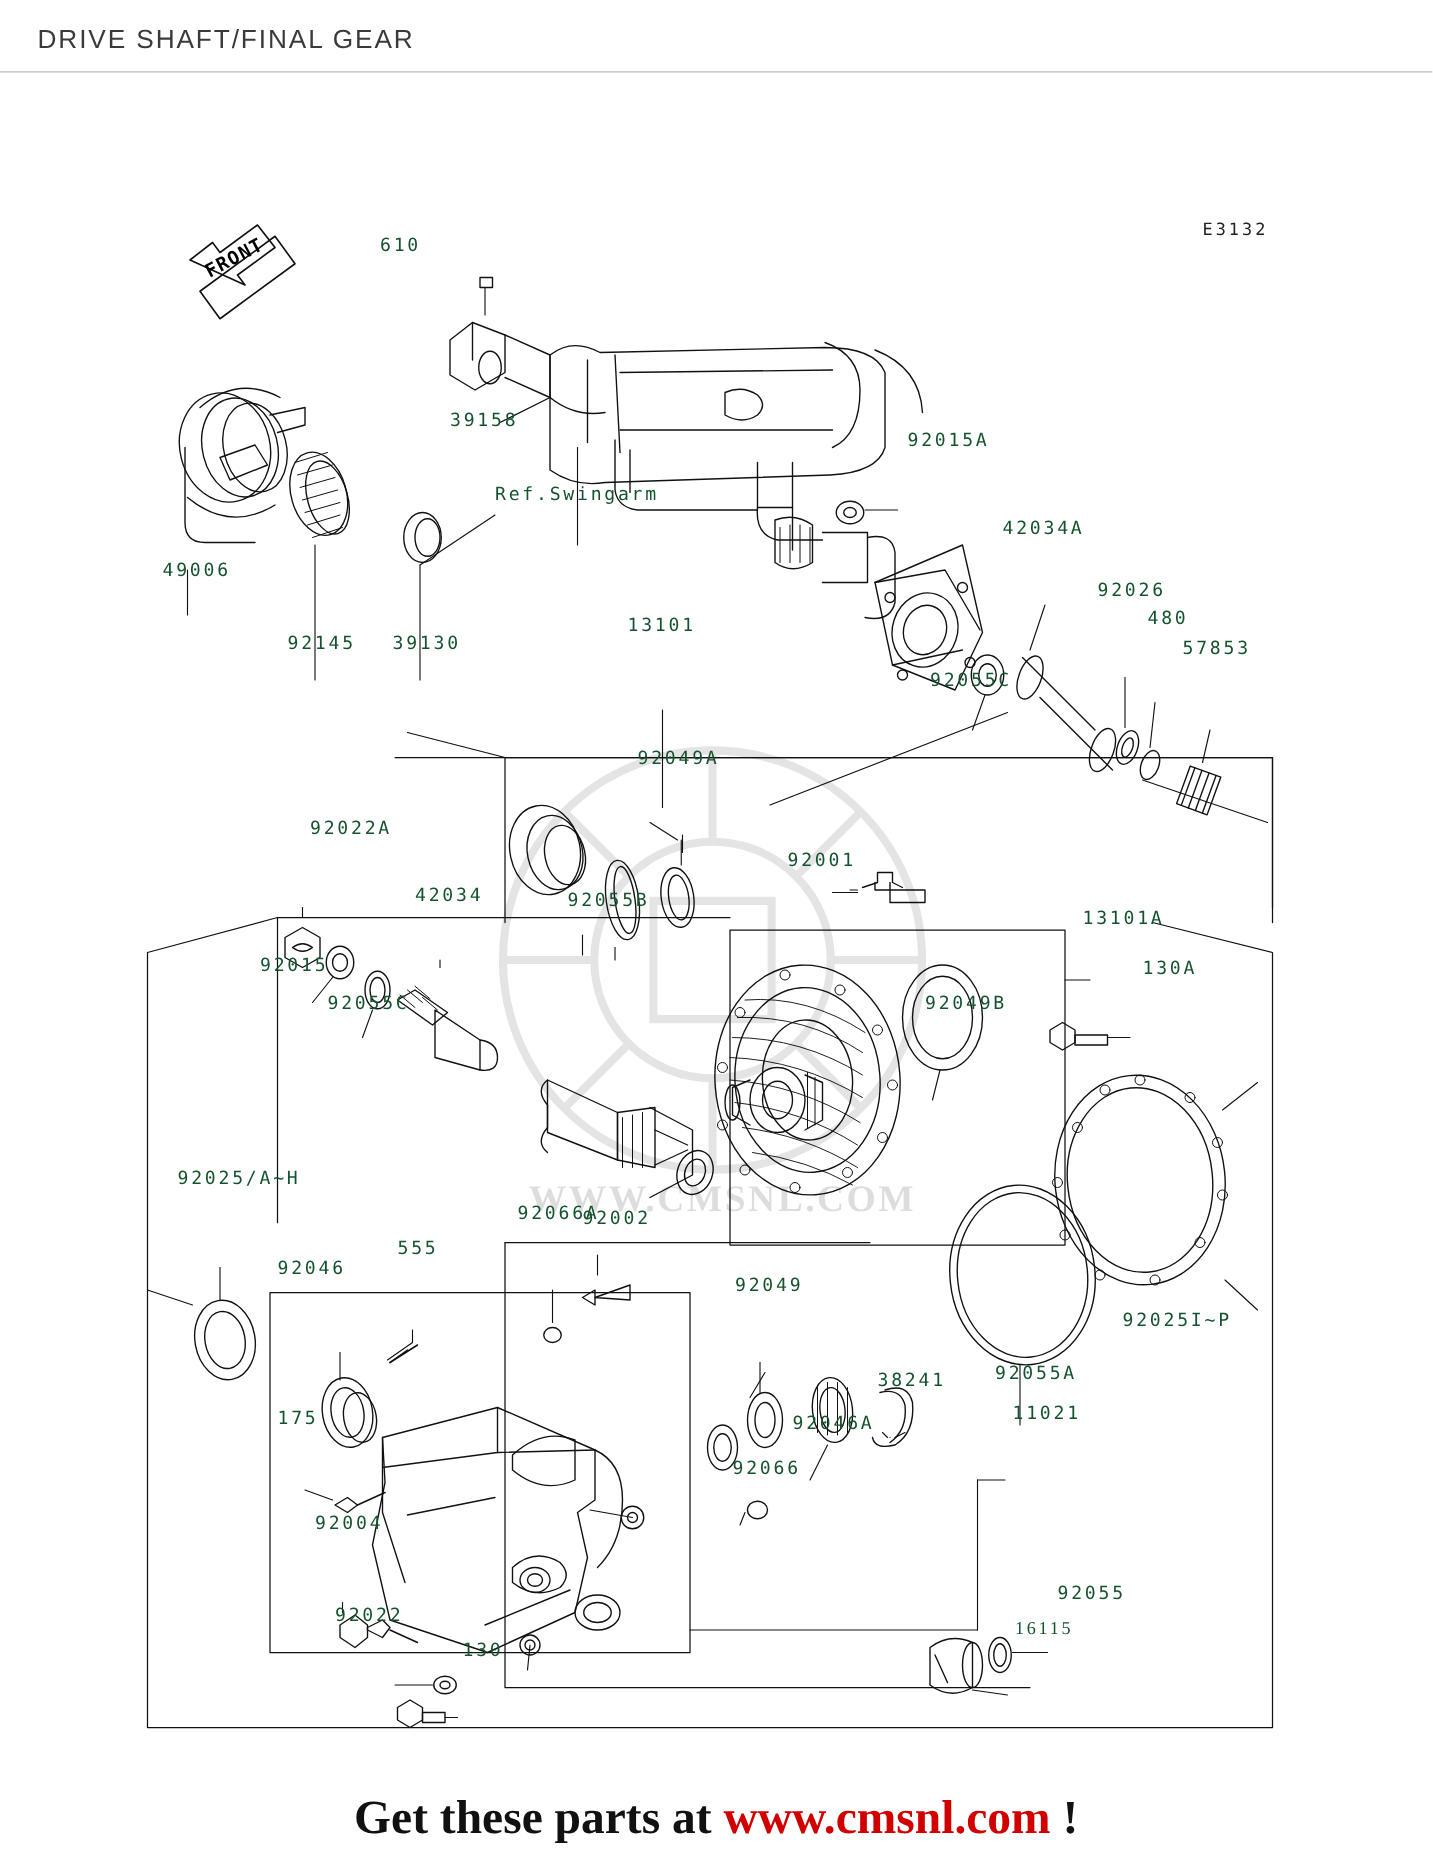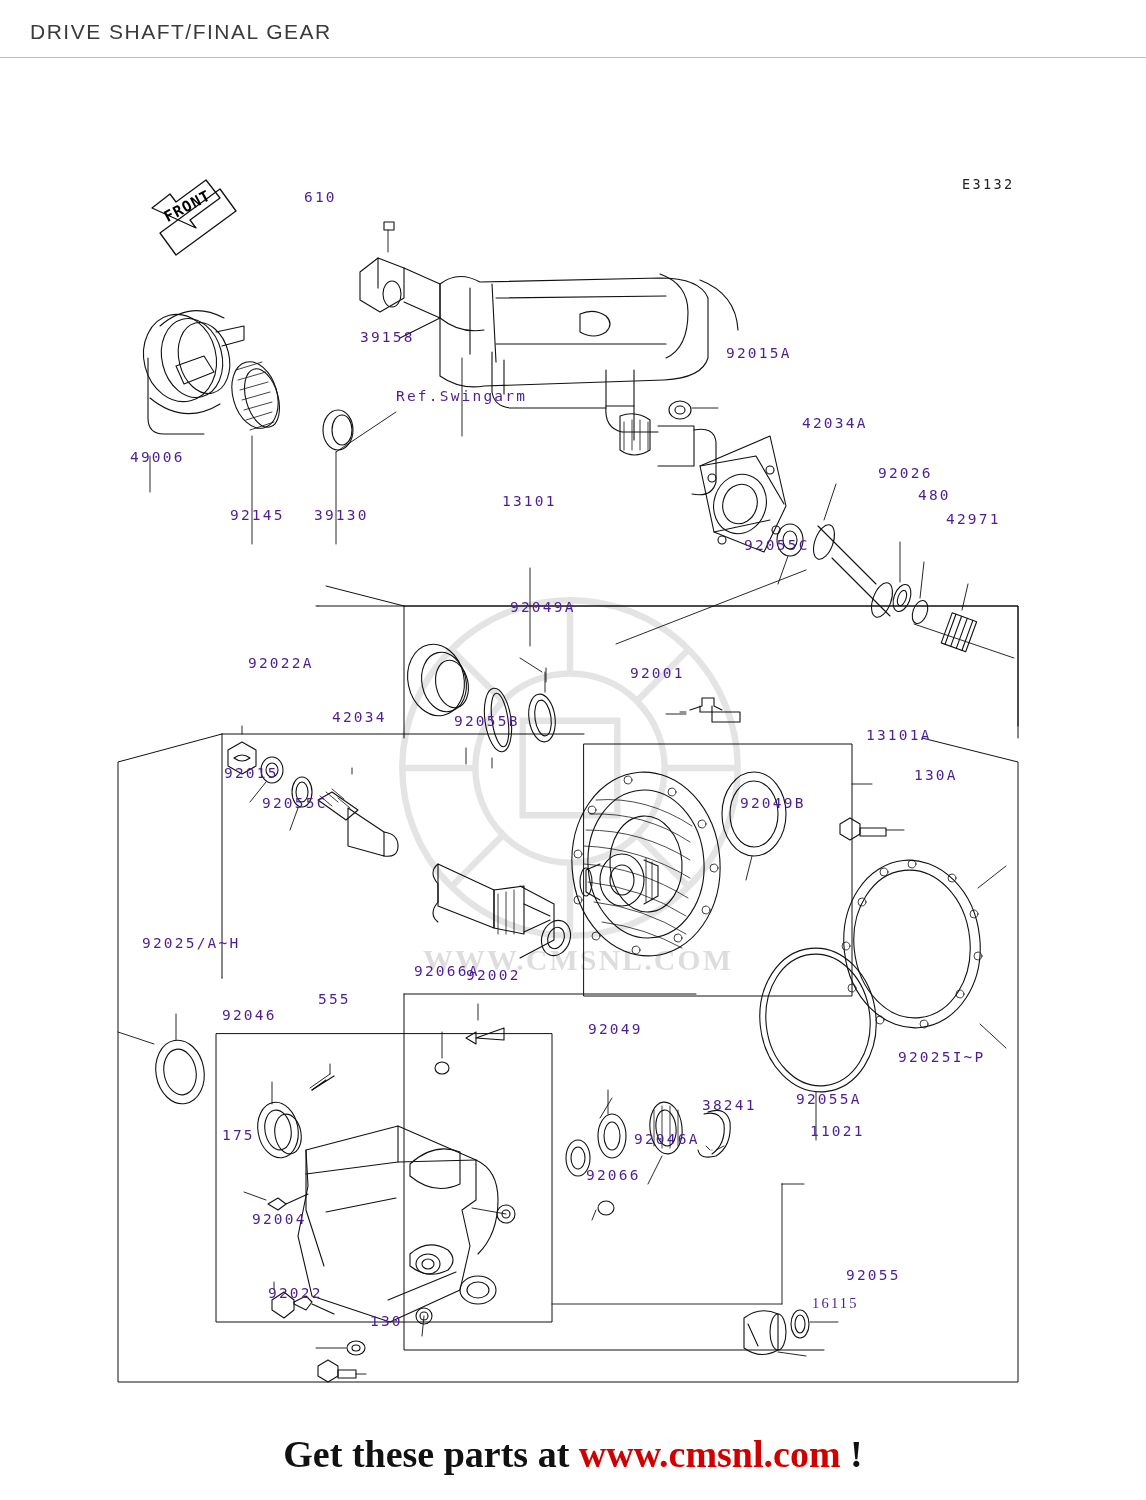--- a/index.html
+++ b/index.html
@@ -48,21 +48,21 @@
     position: absolute;
     left: 0; top: 0;
   }
 
   
   .label {
     position: absolute;
     font-family: "DejaVu Sans Mono", monospace;
     font-size: 14.5px;
     letter-spacing: 2.2px;
-    color: #4c1d95;
+    color: #14532d;
     white-space: nowrap;
     line-height: 1;
   }
   .label.code {
     font-size: 13.5px;
     letter-spacing: 2.4px;
     color: #222;
   }
 
   
@@ -543,30 +543,30 @@
   <div class="label" style="left:304px; top:132px;">610</div>
   <div class="label" style="left:360px; top:272px;">39158</div>
   <div class="label" style="left:130px; top:392px;">49006</div>
   <div class="label" style="left:230px; top:450px;">92145</div>
   <div class="label" style="left:314px; top:450px;">39130</div>
   <div class="label" style="left:396px; top:331px;">Ref.Swingarm</div>
   <div class="label" style="left:726px; top:288px;">92015A</div>
   <div class="label" style="left:802px; top:358px;">42034A</div>
   <div class="label" style="left:878px; top:408px;">92026</div>
   <div class="label" style="left:918px; top:430px;">480</div>
-  <div class="label" style="left:946px; top:454px;">42971</div>
+  <div class="label" style="left:946px; top:454px;">57853</div>
   <div class="label" style="left:744px; top:480px;">92055C</div>
   <div class="label" style="left:502px; top:436px;">13101</div>
   <div class="label" style="left:510px; top:542px;">92049A</div>
-  <div class="label" style="left:630px; top:608px;">92001</div>
+  <div class="label" style="left:630px; top:624px;">92001</div>
   <div class="label" style="left:248px; top:598px;text-align:center;">92022A</div>
   <div class="label" style="left:332px; top:652px;">42034</div>
   <div class="label" style="left:454px; top:656px;text-align:center;">92055B</div>
   <div class="label" style="left:866px; top:670px;">13101A</div>
-  <div class="label" style="left:208px; top:708px;margin-left:16px;">92015</div>
+  <div class="label" style="left:208px; top:708px;">92015</div>
   <div class="label" style="left:914px; top:710px;">130A</div>
   <div class="label" style="left:262px; top:738px;">92055C</div>
   <div class="label" style="left:740px; top:738px;">92049B</div>
   <div class="label" style="left:142px; top:878px;">92025/A~H</div>
   <div class="label" style="left:466px; top:878px;margin-top:32px;">92002</div>
   <div class="label" style="left:414px; top:906px;">92066A</div>
   <div class="label" style="left:222px; top:950px;">92046</div>
   <div class="label" style="left:318px; top:934px;">555</div>
   <div class="label" style="left:588px; top:964px;">92049</div>
   <div class="label" style="left:898px; top:992px;">92025I~P</div>

